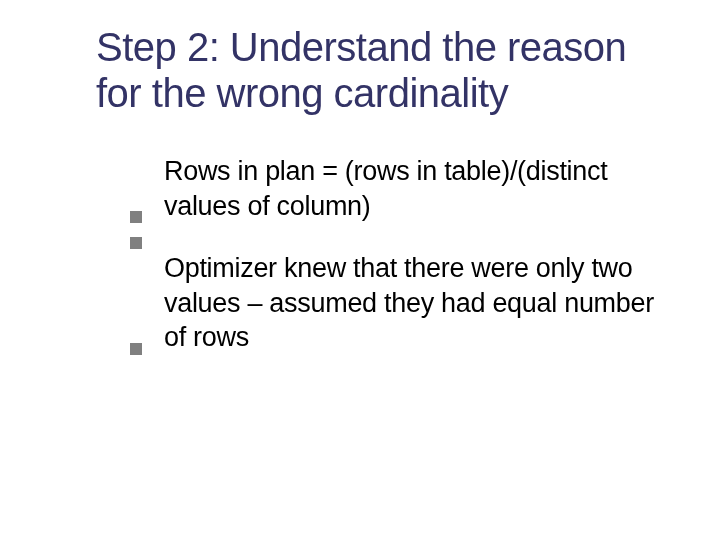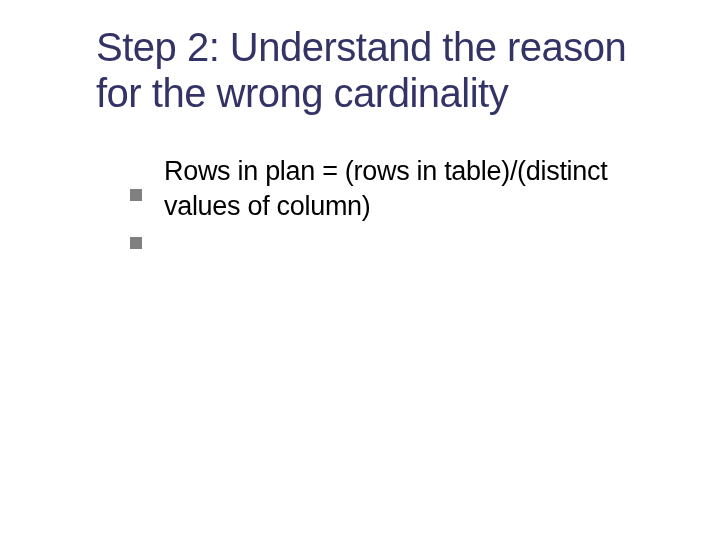--- a/index.html
+++ b/index.html
@@ -30,21 +30,21 @@
       margin-bottom: 38px;
       letter-spacing: -0.5px;
     }
     .bullet-list {
       list-style: none;
       padding-left: 130px;
       padding-right: 60px;
     }
     .bullet-item {
       display: flex;
-      align-items: center;
+      align-items: flex-end;
       margin-bottom: 2px;
     }
     .bullet-marker {
       width: 12px;
       height: 12px;
       background: #808080;
       flex-shrink: 0;
       margin-top: 12px;
       margin-right: 22px;
     }
@@ -62,14 +62,18 @@
 <div class="slide">
   <h1 class="title">Step 2: Understand the reason for the wrong cardinality</h1>
   <ul class="bullet-list">
     <li class="bullet-item">
       <span class="bullet-marker"></span>
       <span class="bullet-text">Rows in plan = (rows in table)/(distinct values of column)</span>
     </li>
     <li class="bullet-item">
       <span class="bullet-marker"></span>
     </li>
+    <li class="bullet-item">
+      <span class="bullet-marker"></span>
+      <span class="bullet-text">Optimizer knew that there were only two values – assumed they had equal number of rows</span>
+    </li>
   </ul>
 </div>
 
 </body></html>

